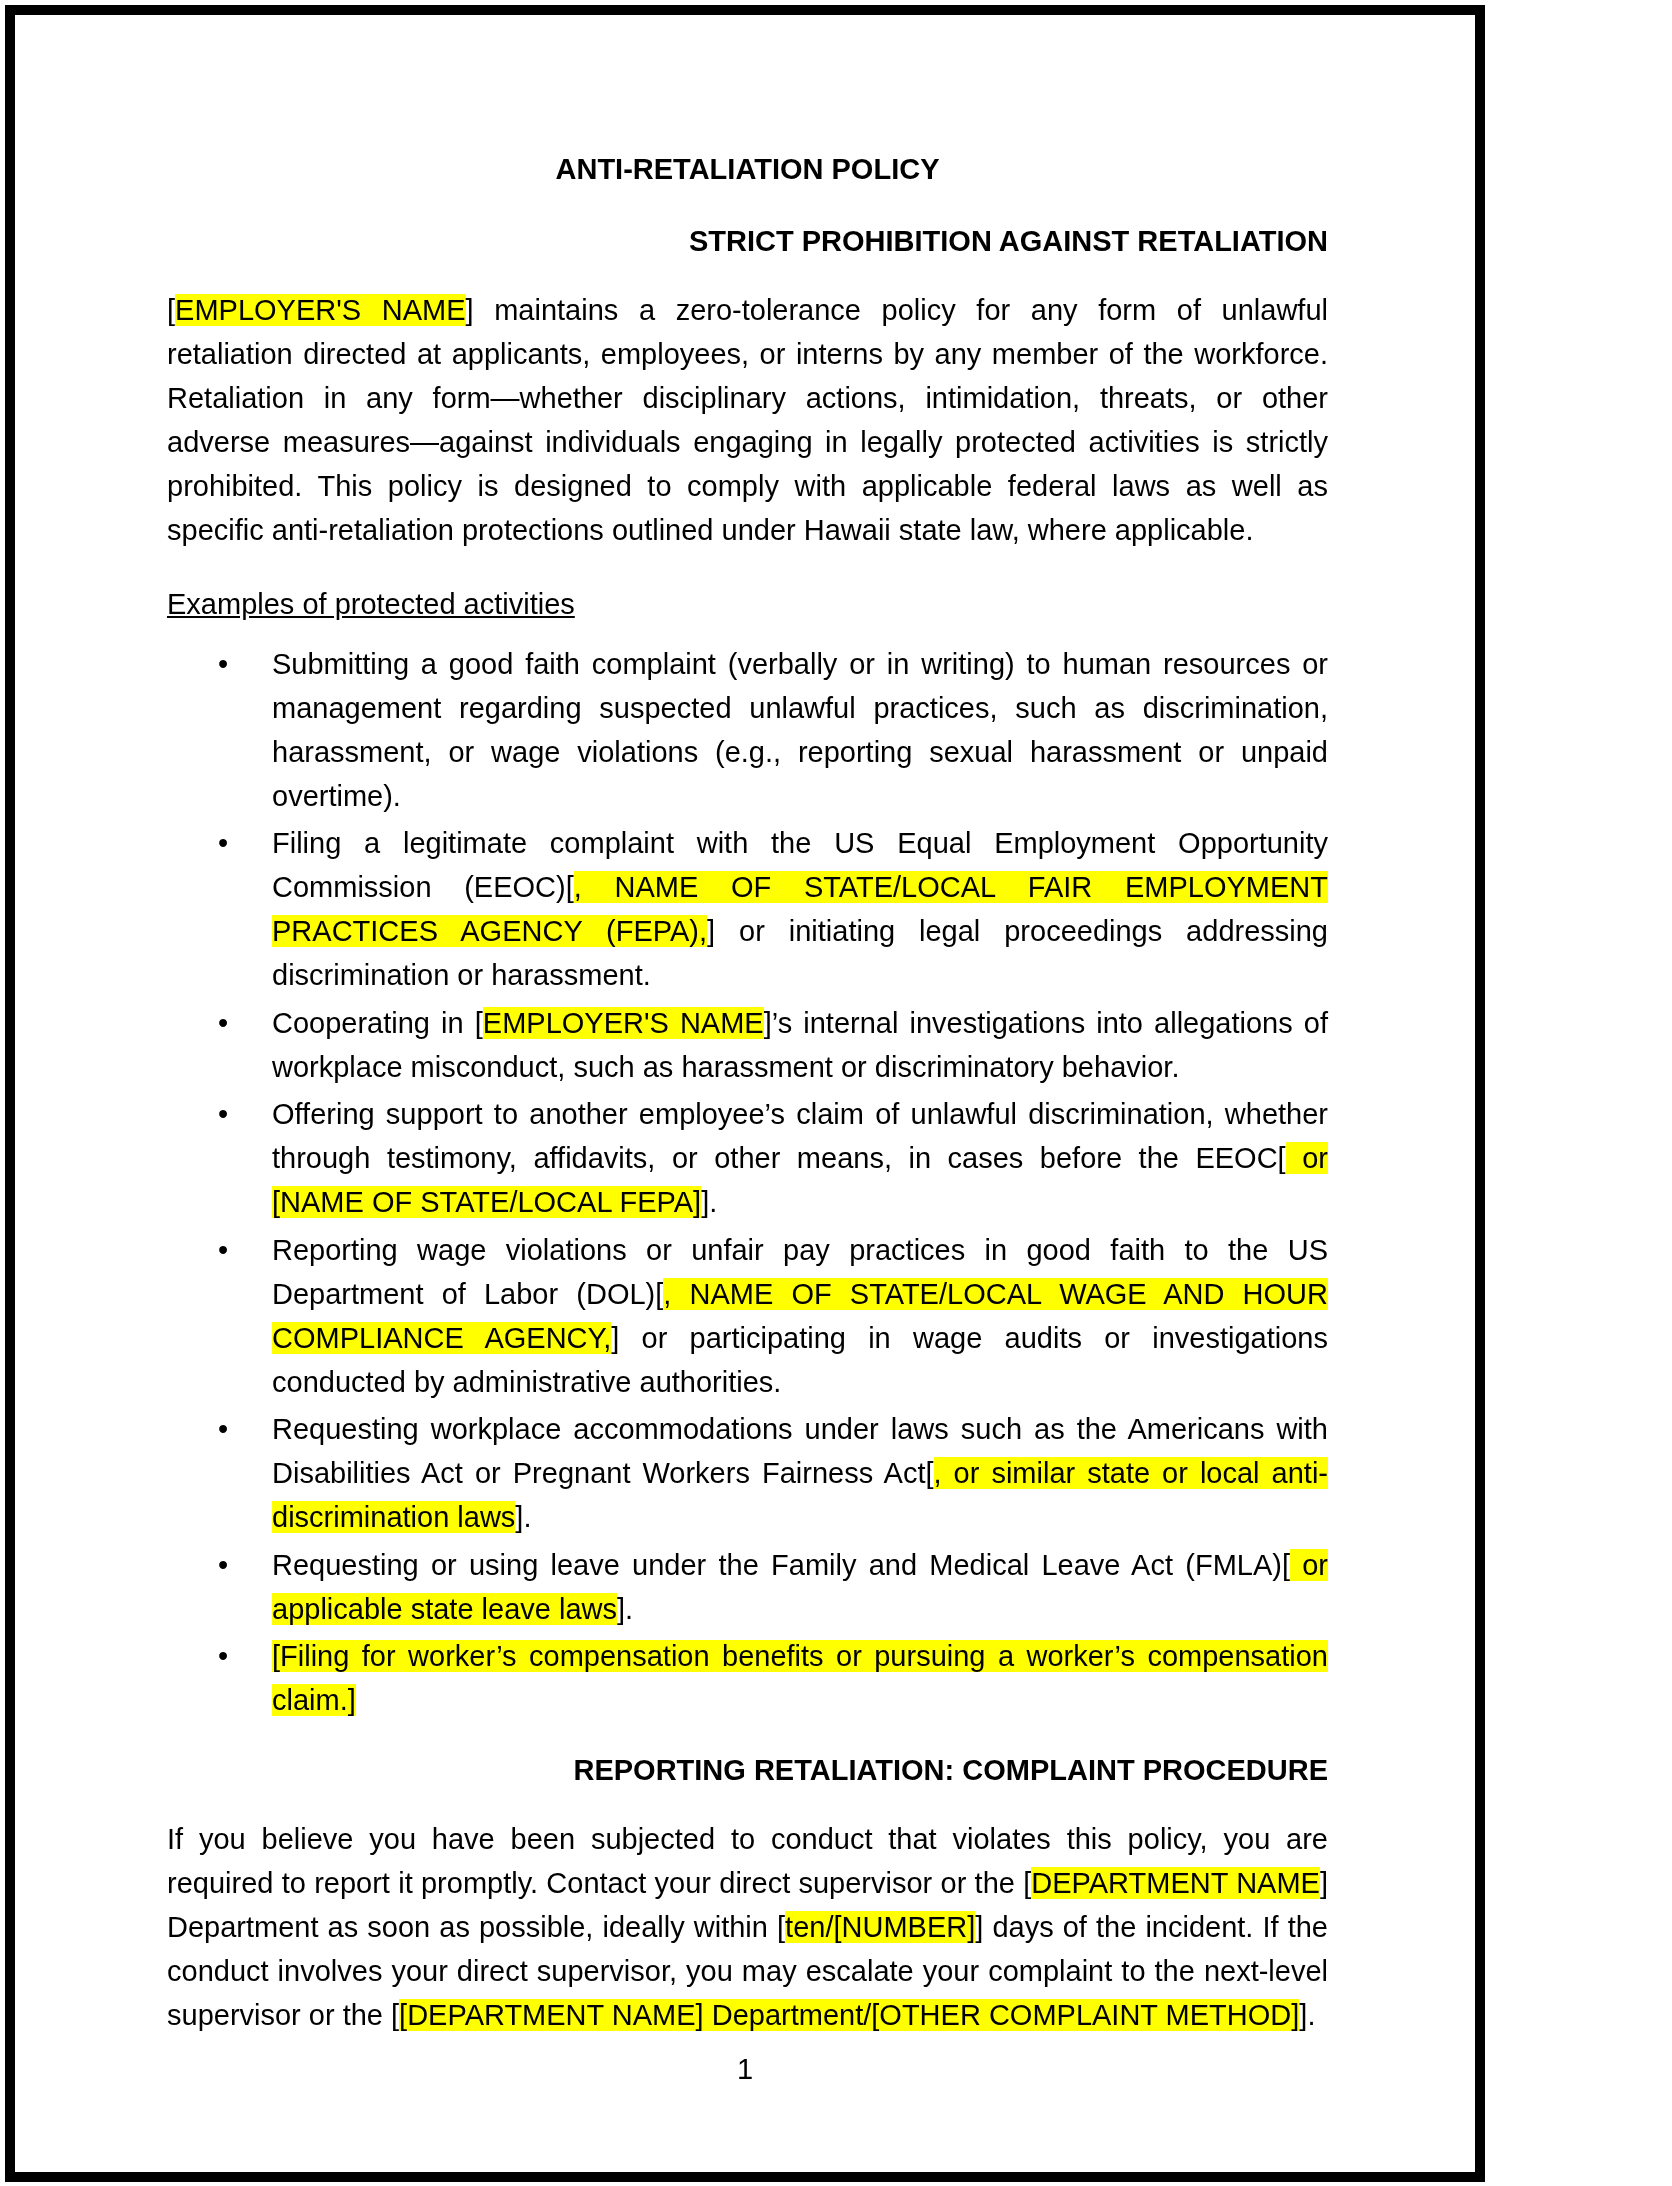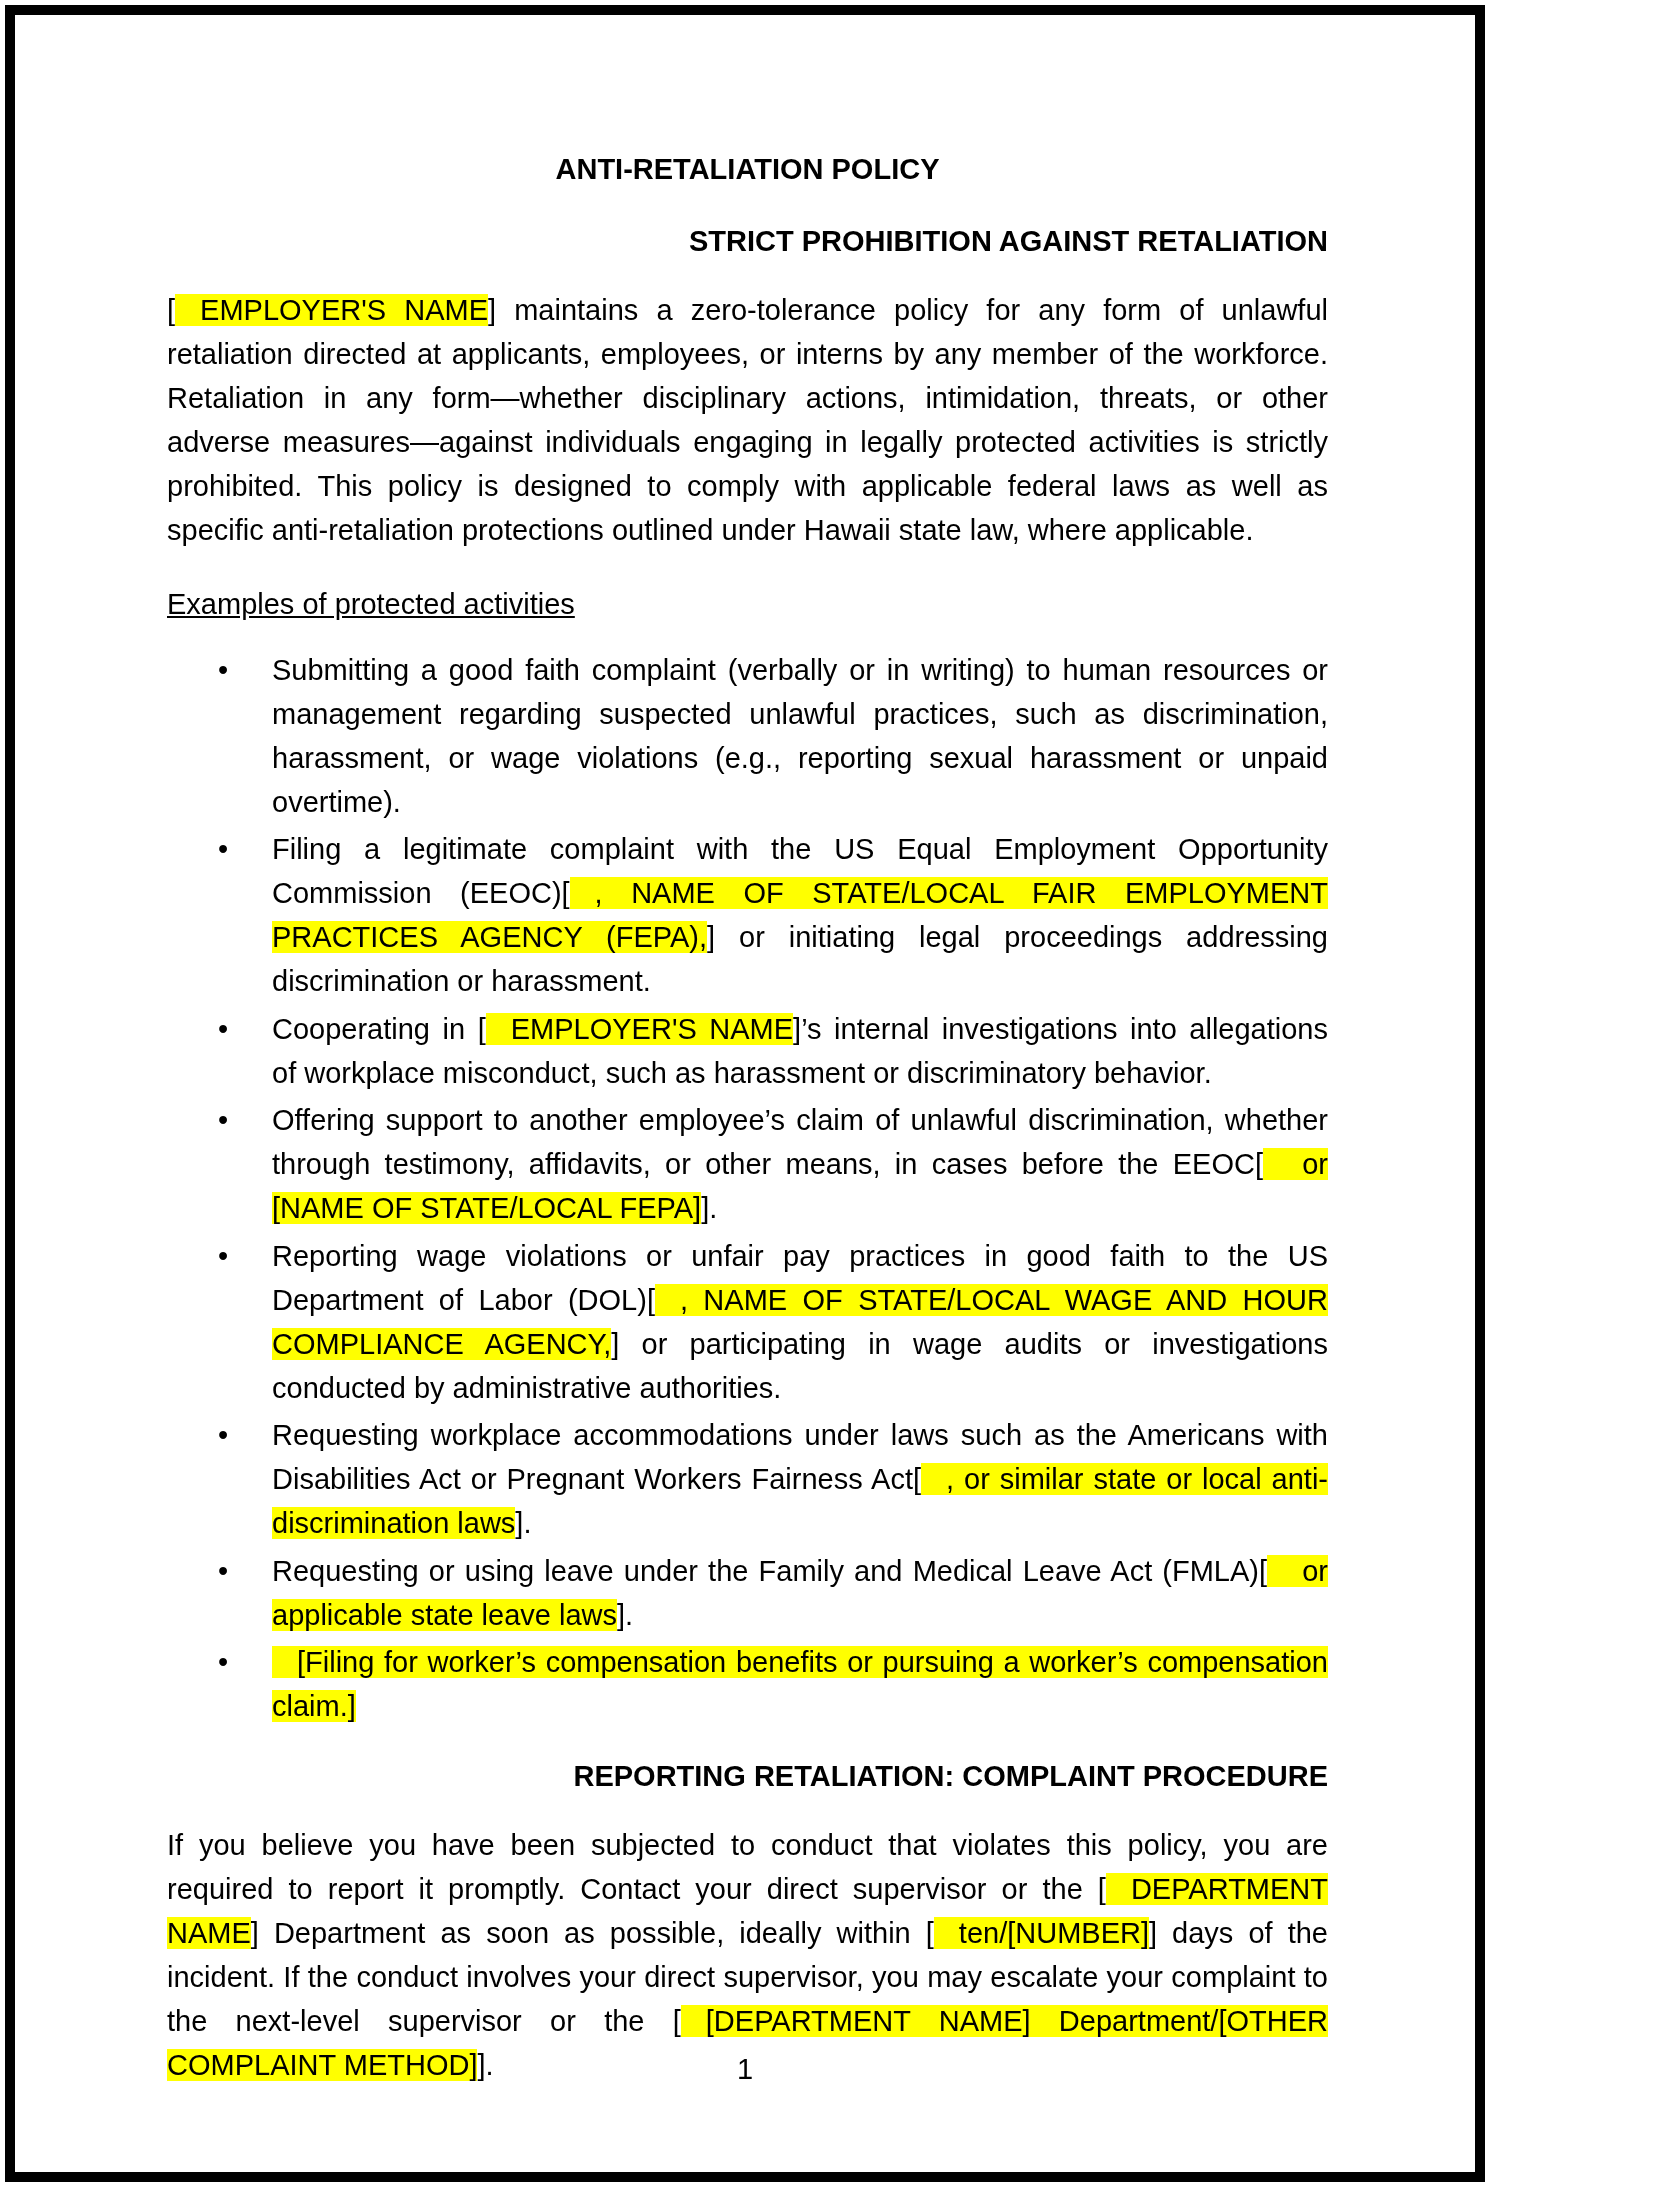--- a/index.html
+++ b/index.html
@@ -36,42 +36,41 @@
     margin: 0 0 28px 0;
   }
   .heading {
     font-weight: 700;
     text-align: right;
     margin: 26px 0 24.6px 0;
   }
   .subheading {
     text-decoration: underline;
     text-align: left;
-    margin: 30px 0 22px 0;
+    margin: 30px 0 16px 0;
   }
   .paragraph {
     margin: 24.6px 0 24.6px 0;
   }
   .bullet {
     display: flex;
     margin: 0 0 3.5px 0;
   }
   .bullet .marker {
     flex: 0 0 105px;
     box-sizing: border-box;
     padding-left: 51px;
     text-align: left;
   }
   .bullet .btext {
     flex: 1;
     text-align: justify;
   }
   .hl {
     background: #ffff00;
-    padding-left: 25px;
   }
   .page-number {
     position: absolute;
     left: 0;
     right: 0;
     top: 2047px;
     text-align: center;
     font-size: 29px;
     line-height: 44px;
   }

